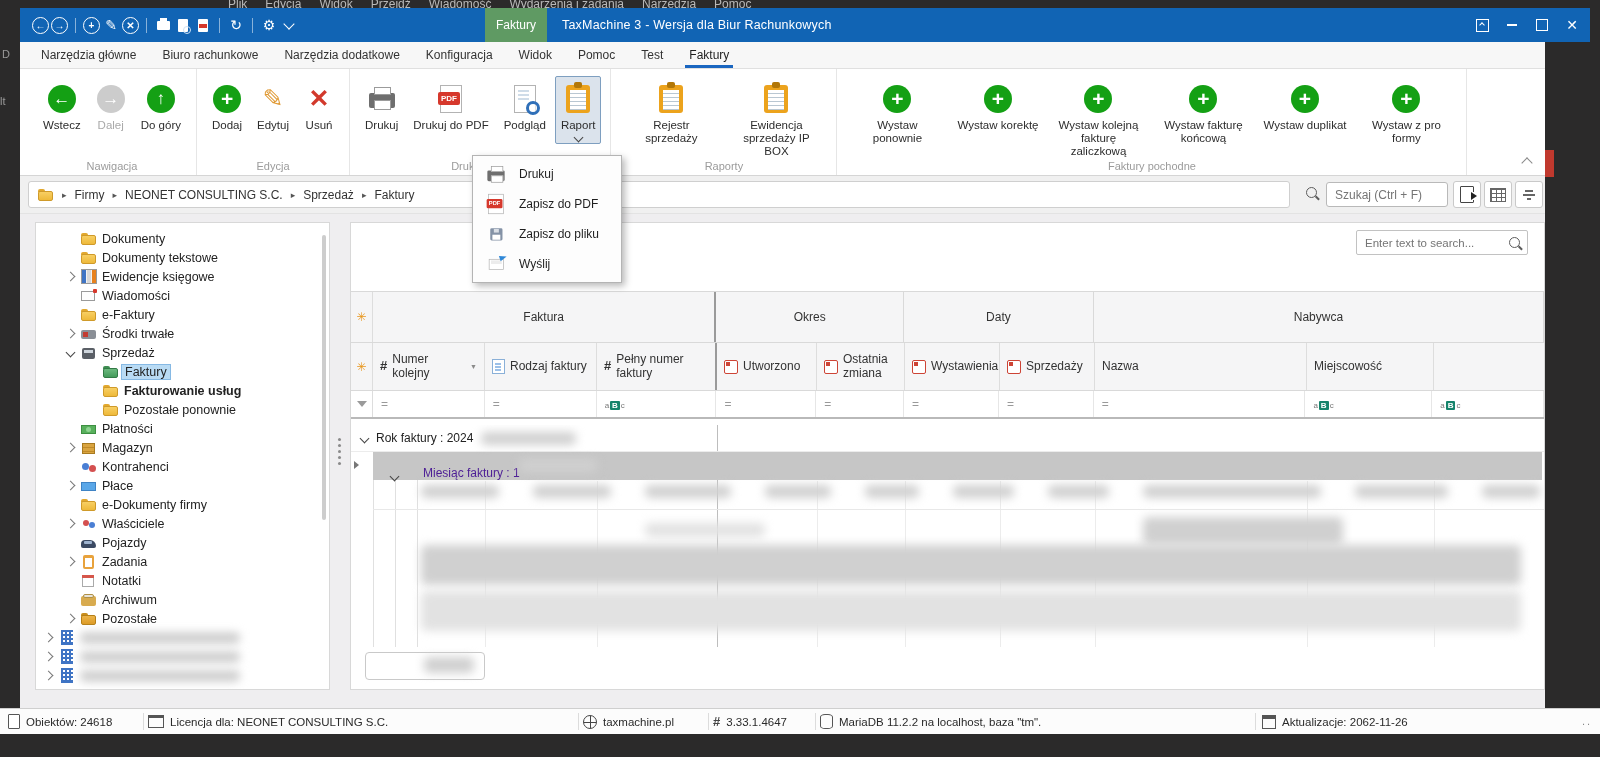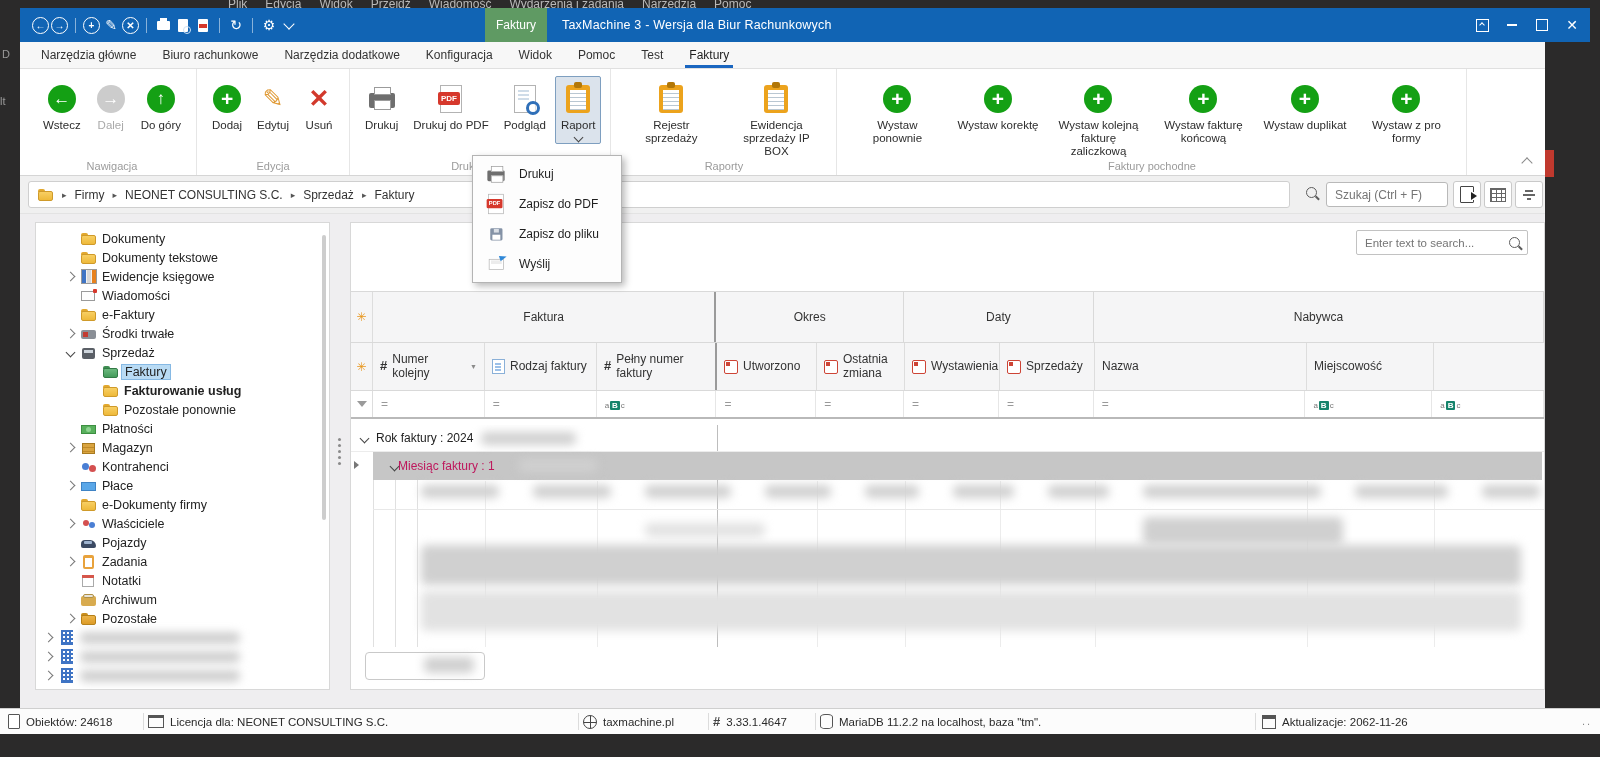--- a/index.html
+++ b/index.html
@@ -162,21 +162,21 @@
   .hfilter{font-size:7px;color:#8a8a8a;margin-left:2px}
   .frow{position:absolute;left:0;top:168px;right:0;height:28px;background:#fff;border-bottom:2px solid #b9b9b9;display:flex;box-sizing:border-box}
   .fcell{display:flex;align-items:center;padding:0 8px;border-right:1px solid #e6e6e6;color:#999;font-size:12px;box-sizing:border-box}
   .i-funnel{width:0;height:0;border-left:5px solid transparent;border-right:5px solid transparent;border-top:6px solid #9a9a9a}
   .abc i{font-style:normal;font-size:8px;color:#777}
   .abc b{font-size:8px;background:#15836b;color:#fff;padding:0 2px;border-radius:1px;margin:0 1px}
   .rows{position:absolute;left:0;top:202px;right:0;bottom:42px;background:#fff;overflow:hidden}
   .vl{position:absolute;top:56px;bottom:0;width:1px;background:#ececec}
   .vl.dark{background:#bdbdbd;top:0}
   .grow1{position:absolute;left:0;top:0;right:0;height:27px;display:flex;align-items:center;gap:8px;padding-left:10px;font-size:12px;color:#222;border-bottom:1px solid #ececec;box-sizing:border-box}
-  .grow2{position:absolute;left:22px;top:27px;right:2px;height:28px;background:#c6c6c6;display:flex;align-items:center;gap:0;padding-left:18px;font-size:12px;color:#be185d;box-sizing:border-box}
+  .grow2{position:absolute;left:22px;top:27px;right:2px;height:28px;background:#c6c6c6;display:flex;align-items:flex-end;gap:25px;padding-left:18px;font-size:12px;color:#4c1d95;box-sizing:border-box}
   .gut{position:absolute;top:27px;bottom:0;width:1px;background:#e0e0e0}
   .blur{position:absolute;background:#d0d0d0;border-radius:5px;filter:blur(5px)}
   .blur.lite{background:#e2e2e2}
   .rowline{position:absolute;left:22px;right:0;height:1px;background:#e8e8e8}
   .expand-arrow{position:absolute;left:3px;top:238px;width:0;height:0;border-top:4px solid transparent;border-bottom:4px solid transparent;border-left:5px solid #777}
   .gnav{position:absolute;left:14px;bottom:9px;width:118px;height:26px;border:1px solid #c9c9c9;border-radius:4px;background:#fff}
   
   .statusbar{position:absolute;left:0;top:708px;width:1600px;height:26px;background:#fcfcfc;border-top:1px solid #cfcfcf;font-size:11.5px;color:#2a2a2a;box-sizing:border-box}
   .sseg{position:absolute;top:0;height:25px;display:flex;align-items:center;gap:6px;white-space:nowrap}
   .ssep{position:absolute;top:4px;width:1px;height:17px;background:#dcdcdc}

